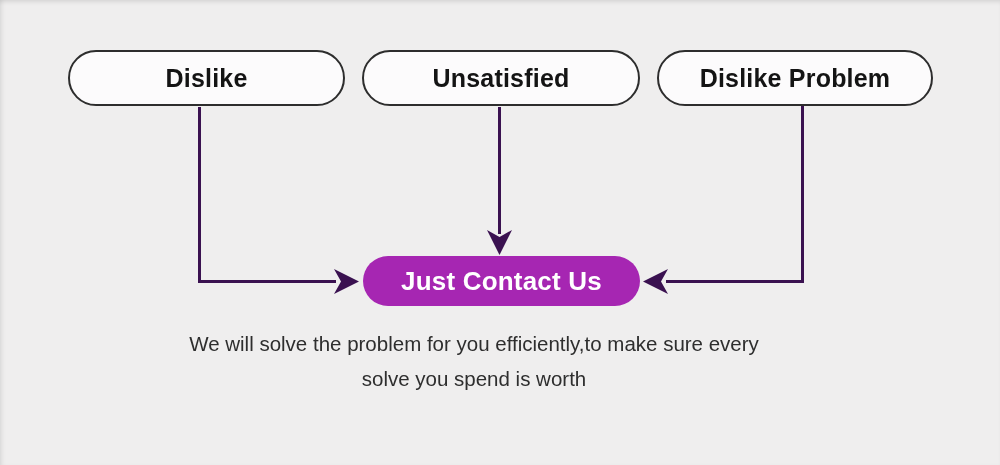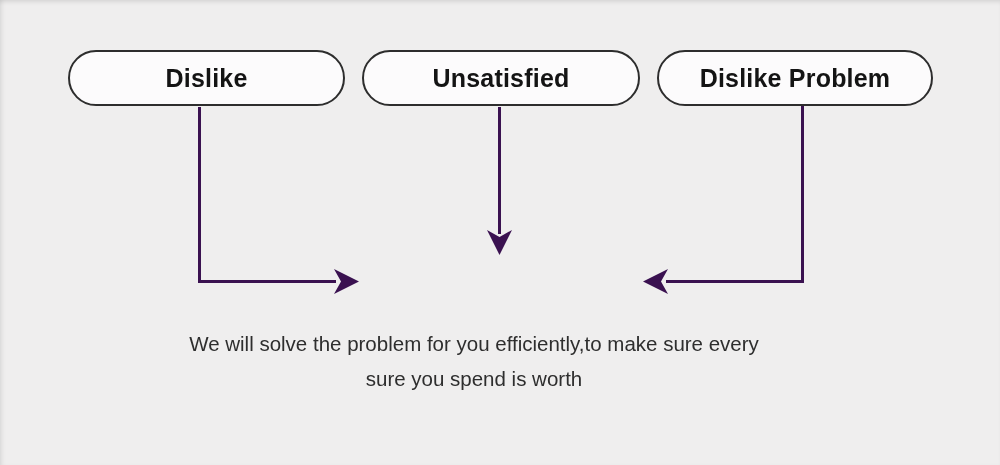--- a/index.html
+++ b/index.html
@@ -95,19 +95,22 @@
     <path d="M199.5 107 L199.5 281.5 L336 281.5" fill="none" stroke-width="3" stroke="#3a1150"></path>
     <polygon points="359,281.5 334,269 341,281.5 334,294" fill="#3a1150"></polygon>
 
     <path d="M499.5 107 L499.5 234" fill="none" stroke-width="3" stroke="#3a1150"></path>
     <polygon points="499.5,255 487,230 499.5,237 512,230" fill="#3a1150"></polygon>
 
     <path d="M802.5 106 L802.5 281.5 L666 281.5" fill="none" stroke-width="3" stroke="#3a1150"></path>
     <polygon points="643,281.5 668,269 661,281.5 668,294" fill="#3a1150"></polygon>
   </svg>
 
+  <div class="cta">
+    <span>Just Contact Us</span>
+  </div>
 
   <div class="caption">
     <div>We will solve the problem for you efficiently,to make sure every</div>
-    <div>sure you spend is worth</div>
+    <div>solve you spend is worth</div>
   </div>
 
 </div>
 
 </body></html>

